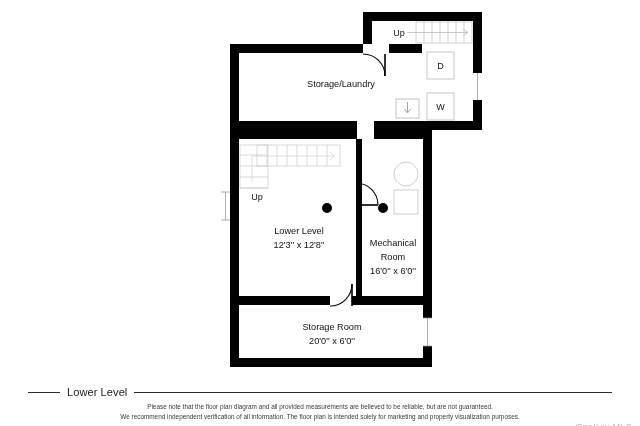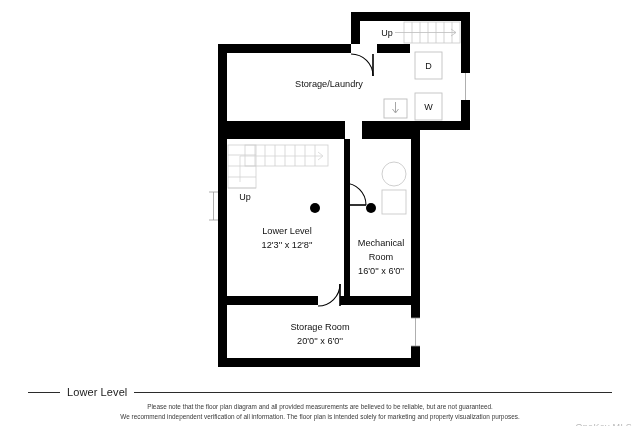--- a/index.html
+++ b/index.html
@@ -17,21 +17,21 @@
   #page {
     position: relative;
     width: 640px;
     height: 426px;
     background: #ffffff;
   }
 
   
   #floorplan {
     position: absolute;
-    left: 0;
+    left: 12px;
     top: 0;
     width: 546px;
     height: 380px;
     text-align: right;
   }
   #floorplan svg {
     display: block;
   }
 
   

